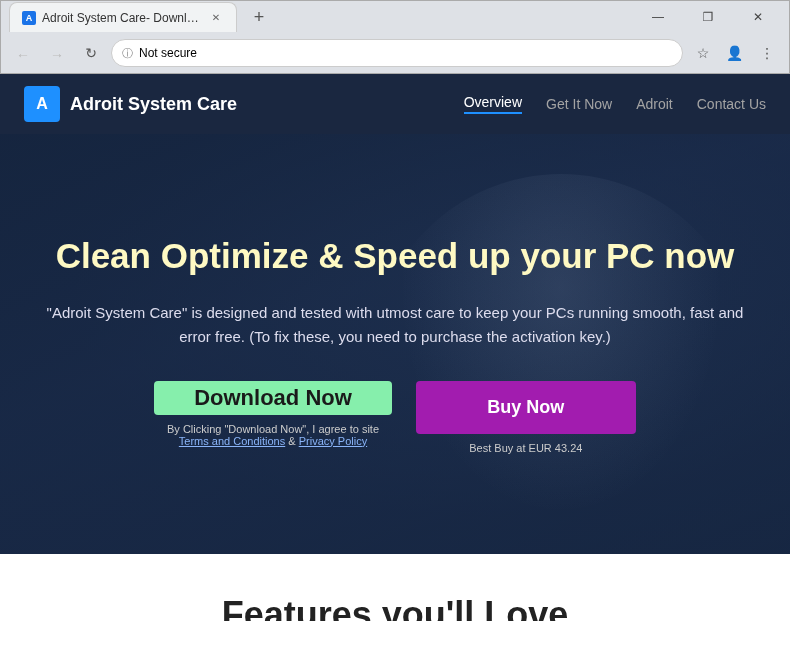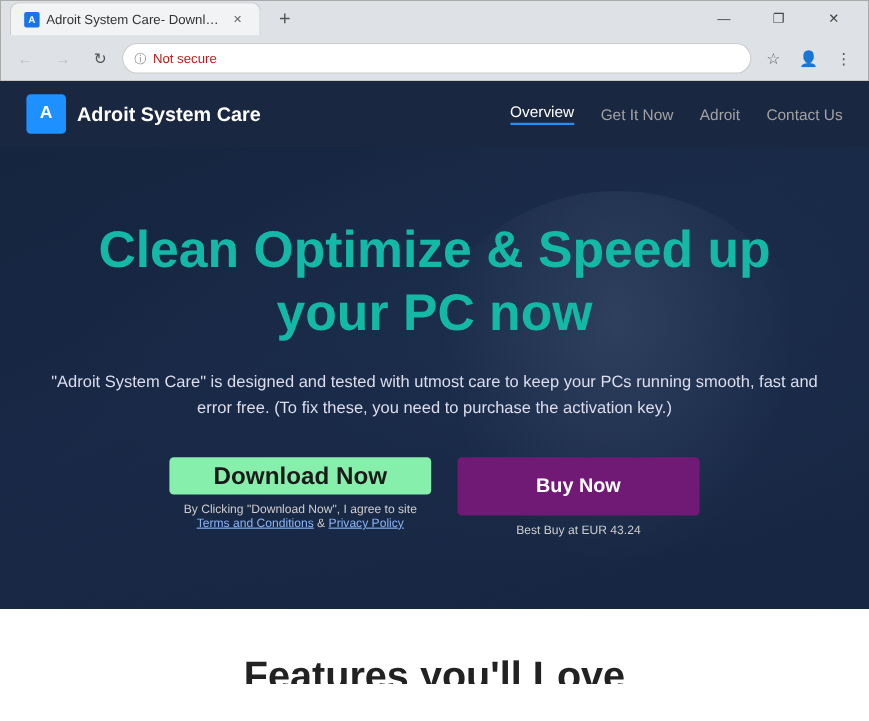--- a/index.html
+++ b/index.html
@@ -94,21 +94,21 @@
       border-radius: 14px;
       display: flex;
       align-items: center;
       padding: 0 10px;
       gap: 6px;
       font-size: 12px;
       color: #555;
       border: 1px solid #ccc;
     }
     .lock-icon { font-size: 11px; color: #888; }
-    .address-text { color: #b91c1c; }
+    .address-text { color: #000000; }
     .toolbar-icons {
       display: flex;
       gap: 4px;
       align-items: center;
     }
     .toolbar-icon {
       width: 28px;
       height: 28px;
       display: flex;
       align-items: center;
@@ -225,23 +225,23 @@
       opacity: 0.4;
       background: radial-gradient(ellipse at 50% 30%, rgba(180,200,230,0.3) 0%, transparent 60%);
       border-radius: 50% 50% 0 0;
     }
     .hero-content {
       position: relative;
       z-index: 2;
       max-width: 700px;
     }
     .hero-title {
-      font-size: 47px;
+      font-size: 35px;
       font-weight: 800;
-      color: #14b8a6;
+      color: #fef9c3;
       margin-bottom: 24px;
       line-height: 1.2;
     }
     .hero-desc {
       font-size: 15px;
       color: #dde;
       margin-bottom: 32px;
       line-height: 1.6;
     }
     .hero-buttons {
@@ -262,21 +262,21 @@
       color: #1a1a1a;
       font-size: 22px;
       font-weight: bold;
       padding: 4px 40px;
       border: none;
       border-radius: 4px;
       cursor: pointer;
       min-width: 220px;
     }
     .btn-buy {
-      background: #701a75;
+      background: #a21caf;
       color: white;
       font-size: 18px;
       font-weight: bold;
       padding: 16px 40px;
       border: none;
       border-radius: 4px;
       cursor: pointer;
       min-width: 220px;
     }
     .btn-sub-text {

